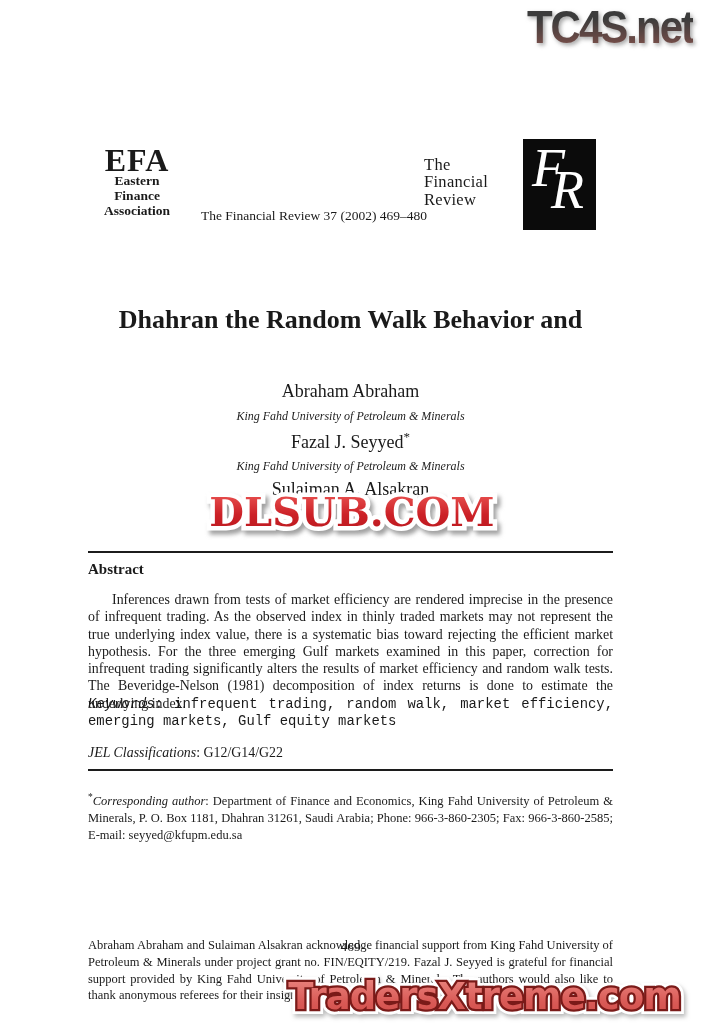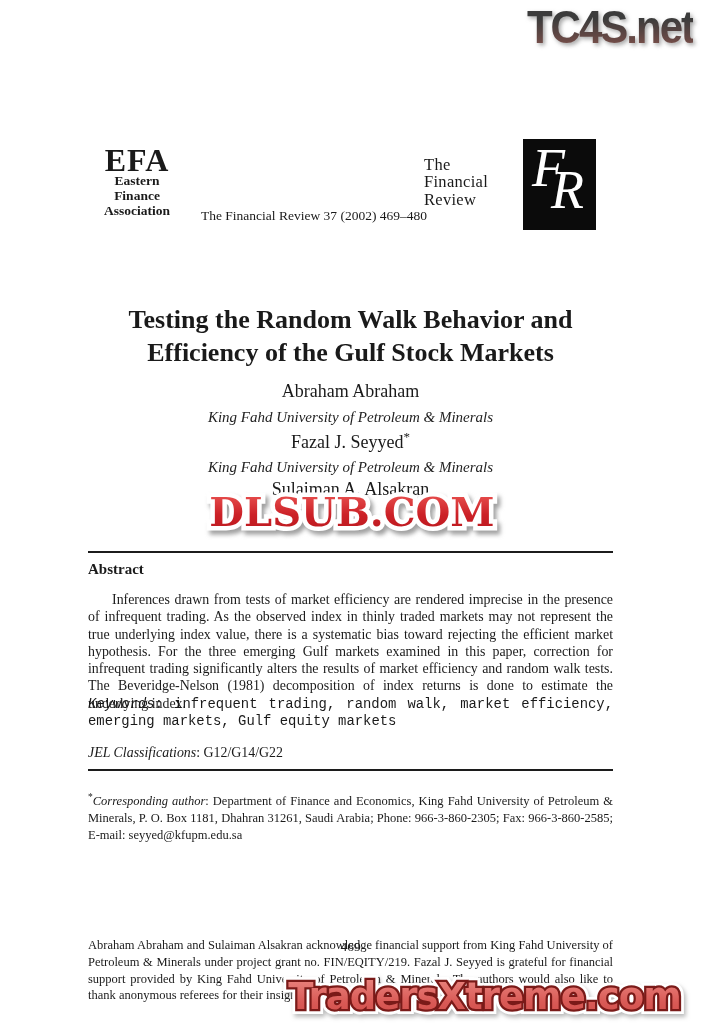--- a/index.html
+++ b/index.html
@@ -49,21 +49,21 @@
   .fr-r { left: 28px; top: 24px; }
 
   
   .content-col { left: 88px; width: 525px; }
   .paper-title {
     top: 303px; text-align: center;
     font-weight: bold; font-size: 26px; line-height: 1.27;
   }
   .author-name { text-align: center; font-size: 18px; }
   .author-name sup { font-size: 13px; }
-  .author-affil { text-align: center; font-style: italic; font-size: 15px; color: #222; }
+  .author-affil { text-align: center; font-style: italic; font-size: 12px; color: #222; }
   .a1 { top: 381px; } .f1 { top: 409px; }
   .a2 { top: 429px; } .f2 { top: 459px; }
   .a3 { top: 479px; }
 
   
   .wm-mid {
     left: 196px; top: 485px; width: 312px; height: 54px;
     filter: drop-shadow(3px 4px 2px rgba(110,110,110,0.65));
     z-index: 5;
   }
@@ -138,22 +138,21 @@
   <div>Financial</div>
   <div>Review</div>
 </div>
 
 <div class="abs fr-box">
   <span class="fr-letter fr-f">F</span>
   <span class="fr-letter fr-r">R</span>
 </div>
 
 <div class="abs content-col paper-title">
-  <div>Testing the Random Walk Behavior and</div>
-  <div>Efficiency of the Gulf Stock Markets</div>
+  <div>Dhahran the Random Walk Behavior and</div>
 </div>
 
 <div class="abs content-col author-name a1">
   <span>Abraham Abraham</span>
 </div>
 <div class="abs content-col author-affil f1">King Fahd University of Petroleum &amp; Minerals</div>
 
 <div class="abs content-col author-name a2">
   <span>Fazal J. Seyyed</span><sup>*</sup>
 </div>

